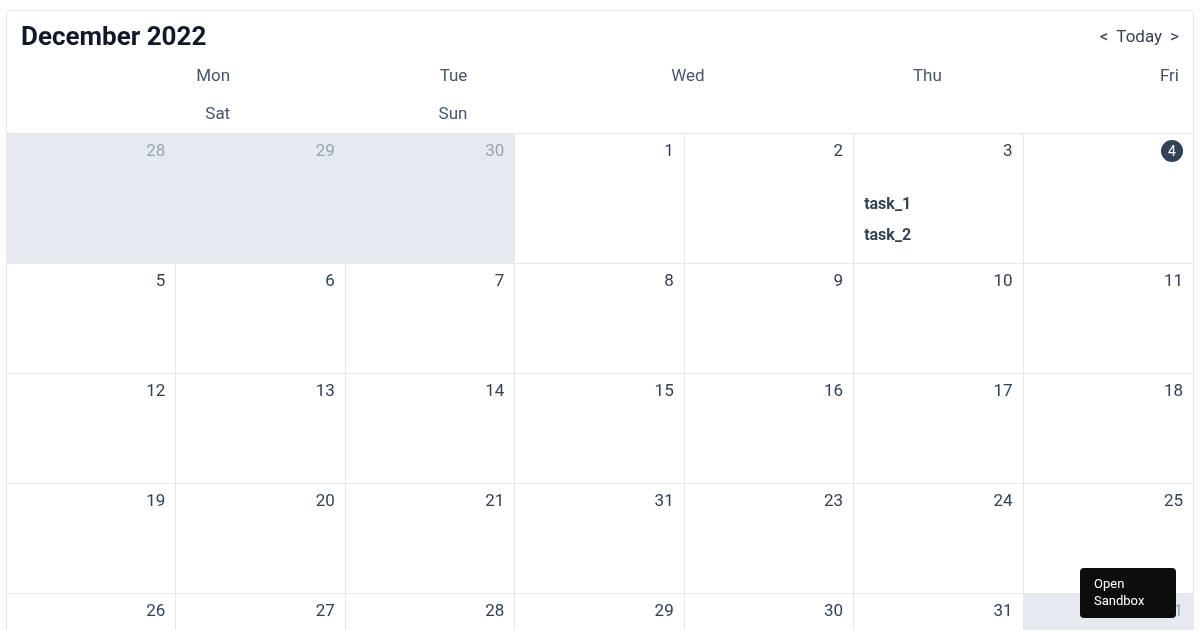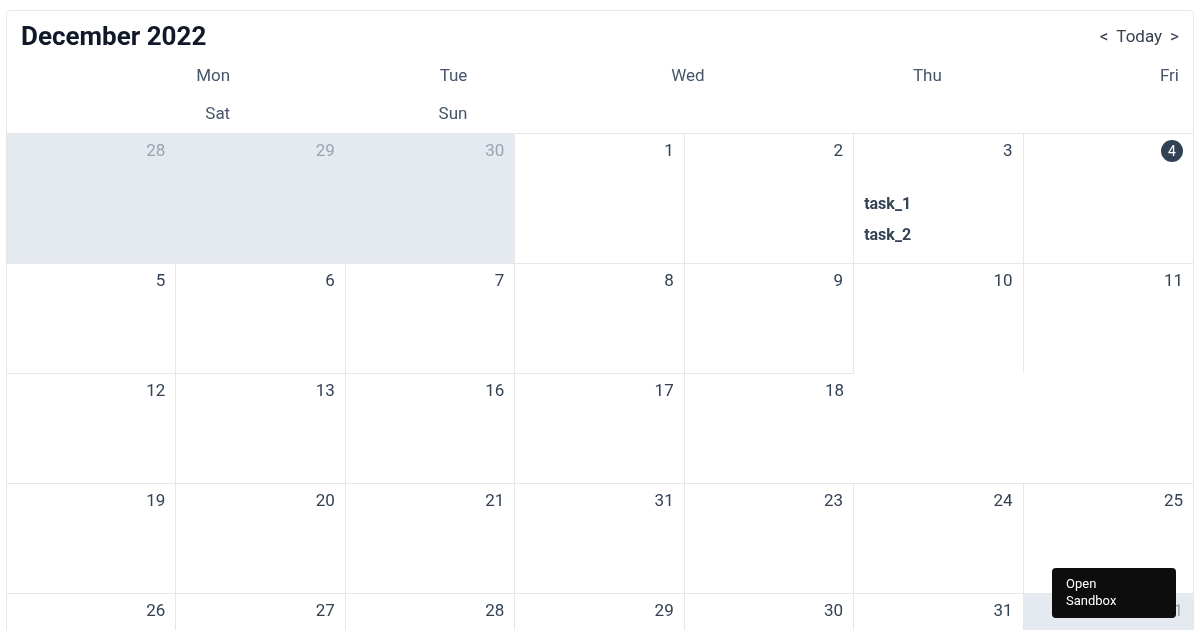--- a/index.html
+++ b/index.html
@@ -105,21 +105,21 @@
   .sandbox-btn {
     position: absolute;
     right: 24px;
     bottom: 12px;
     background: #0d0d0d;
     color: #ffffff;
     font-size: 13px;
     line-height: 1.3;
     padding: 8px 14px;
     border-radius: 4px;
-    width: 124px;
+    width: 96px;
     cursor: pointer;
   }
 </style>
 </head>
 <body>
 
 <div class="calendar-frame">
 
   <div class="header">
     <div class="title">December 2022</div>
@@ -194,20 +194,26 @@
         </div>
       </div>
       <div class="week-row">
         <div class="day-cell h-med">
           <div class="day-num">12</div>
         </div>
         <div class="day-cell h-med">
           <div class="day-num">13</div>
         </div>
         <div class="day-cell h-med">
+          <div class="day-num">14</div>
+        </div>
+        <div class="day-cell h-med">
+          <div class="day-num">15</div>
+        </div>
+        <div class="day-cell h-med">
           <div class="day-num">16</div>
         </div>
         <div class="day-cell h-med">
           <div class="day-num">17</div>
         </div>
         <div class="day-cell h-med">
           <div class="day-num">18</div>
         </div>
       </div>
       <div class="week-row">

